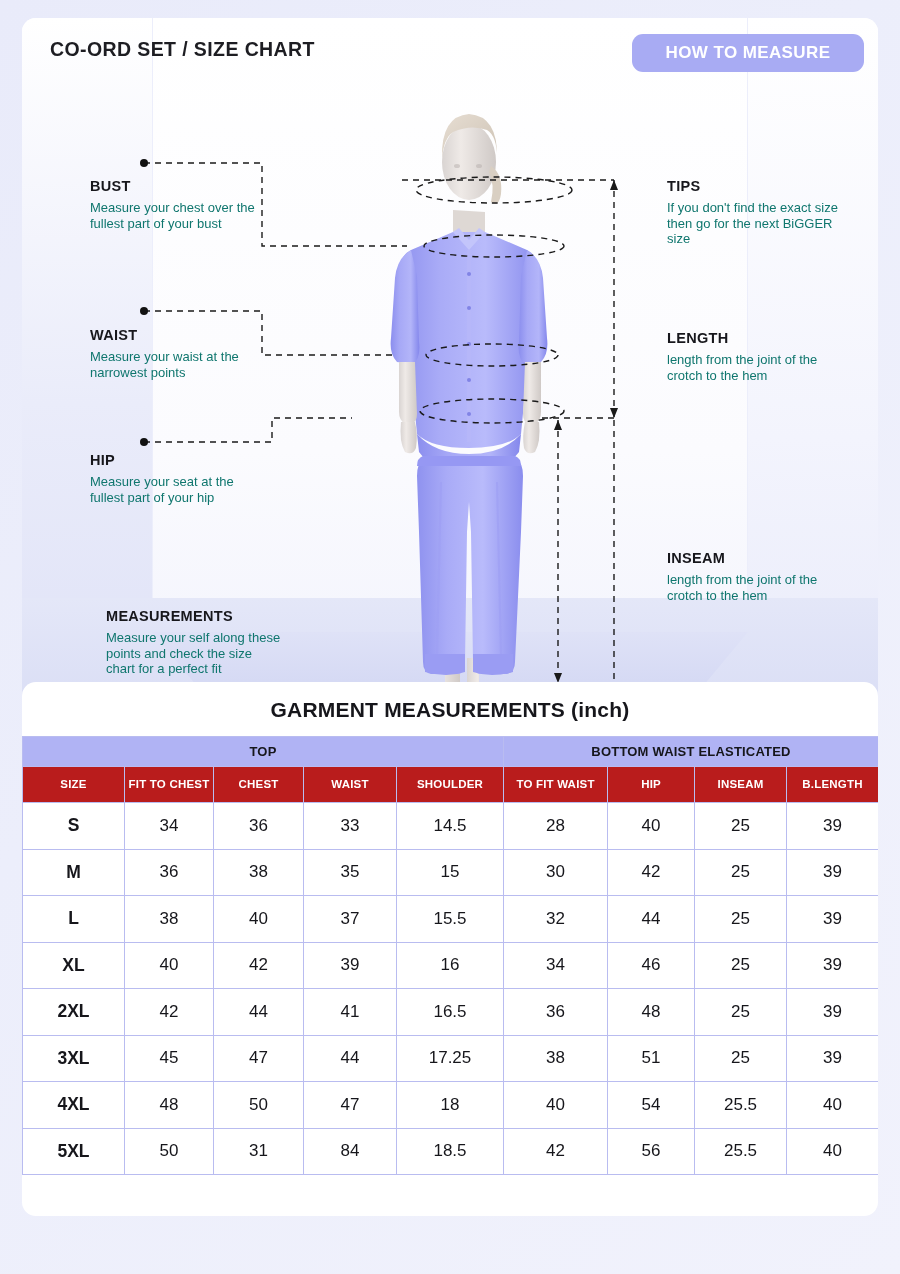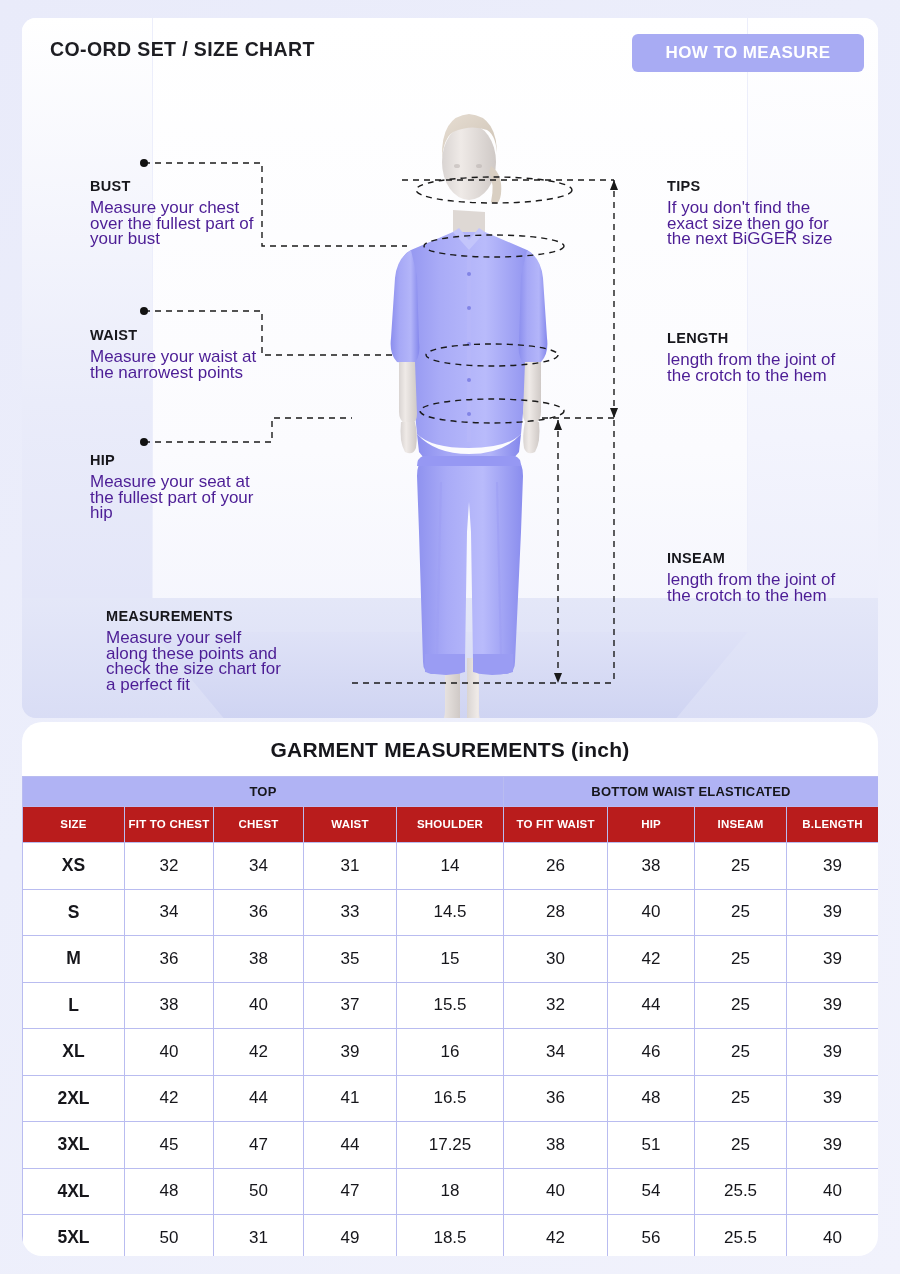--- a/index.html
+++ b/index.html
@@ -52,55 +52,55 @@
 
   .card-title {
     position: absolute; left: 28px; top: 20px;
     font-size: 19.5px; font-weight: bold; letter-spacing: .4px;
     color: #1d1d22;
   }
   #how-to-measure {
     position: absolute; right: 14px; top: 16px;
     width: 232px; height: 38px;
     background: #a8abf3;
-    border-radius: 6px;
+    border-radius: 11px;
     color: #ffffff;
     font-size: 17px; font-weight: bold; letter-spacing: .4px;
     display: flex; align-items: center; justify-content: center;
     cursor: pointer;
   }
 
   
   .lbl { position: absolute; }
   .lbl .h {
     font-size: 14.5px; font-weight: bold; color: #17171c; letter-spacing: .3px;
     margin-bottom: 6px;
     margin-top: 8px;
   }
   .lbl .p {
-    font-size: 17px; line-height: 15.5px; color: #4c1d95;
+    font-size: 13px; line-height: 15.5px; color: #0f766e;
     max-width: 178px;
   }
   .lbl.right .p { max-width: 186px; }
 
   .dot {
     position: absolute; width: 8px; height: 8px; border-radius: 50%;
     background: #111; 
   }
 
   
   #figure { position: absolute; left: 353px; top: 44px; width: 190px; height: 672px; }
 
   
   #table-card {
     position: absolute;
-    left: 22px; top: 722px;
+    left: 22px; top: 682px;
     width: 856px; height: 534px;
     background: #ffffff;
-    border-radius: 20px;
+    border-radius: 14px;
     overflow: hidden;
   }
   #table-title {
     text-align: center;
     font-size: 21px; font-weight: bold; color: #16161b;
     padding: 16px 0 14px 0;
     letter-spacing: .2px;
   }
   table {
     border-collapse: collapse;
@@ -335,31 +335,20 @@
           <th>WAIST</th>
           <th>SHOULDER</th>
           <th>TO FIT WAIST</th>
           <th>HIP</th>
           <th>INSEAM</th>
           <th>B.LENGTH</th>
         </tr>
       </thead>
       <tbody>
         <tr>
-          <td class="size">XS</td>
-          <td>32</td>
-          <td>34</td>
-          <td>31</td>
-          <td>14</td>
-          <td>26</td>
-          <td>38</td>
-          <td>25</td>
-          <td>39</td>
-        </tr>
-        <tr>
           <td class="size">S</td>
           <td>34</td>
           <td>36</td>
           <td>33</td>
           <td>14.5</td>
           <td>28</td>
           <td>40</td>
           <td>25</td>
           <td>39</td>
         </tr>
@@ -426,21 +415,21 @@
           <td>18</td>
           <td>40</td>
           <td>54</td>
           <td>25.5</td>
           <td>40</td>
         </tr>
         <tr>
           <td class="size">5XL</td>
           <td>50</td>
           <td>31</td>
-          <td>49</td>
+          <td>84</td>
           <td>18.5</td>
           <td>42</td>
           <td>56</td>
           <td>25.5</td>
           <td>40</td>
         </tr>
       </tbody>
     </table>
   </div>
 

